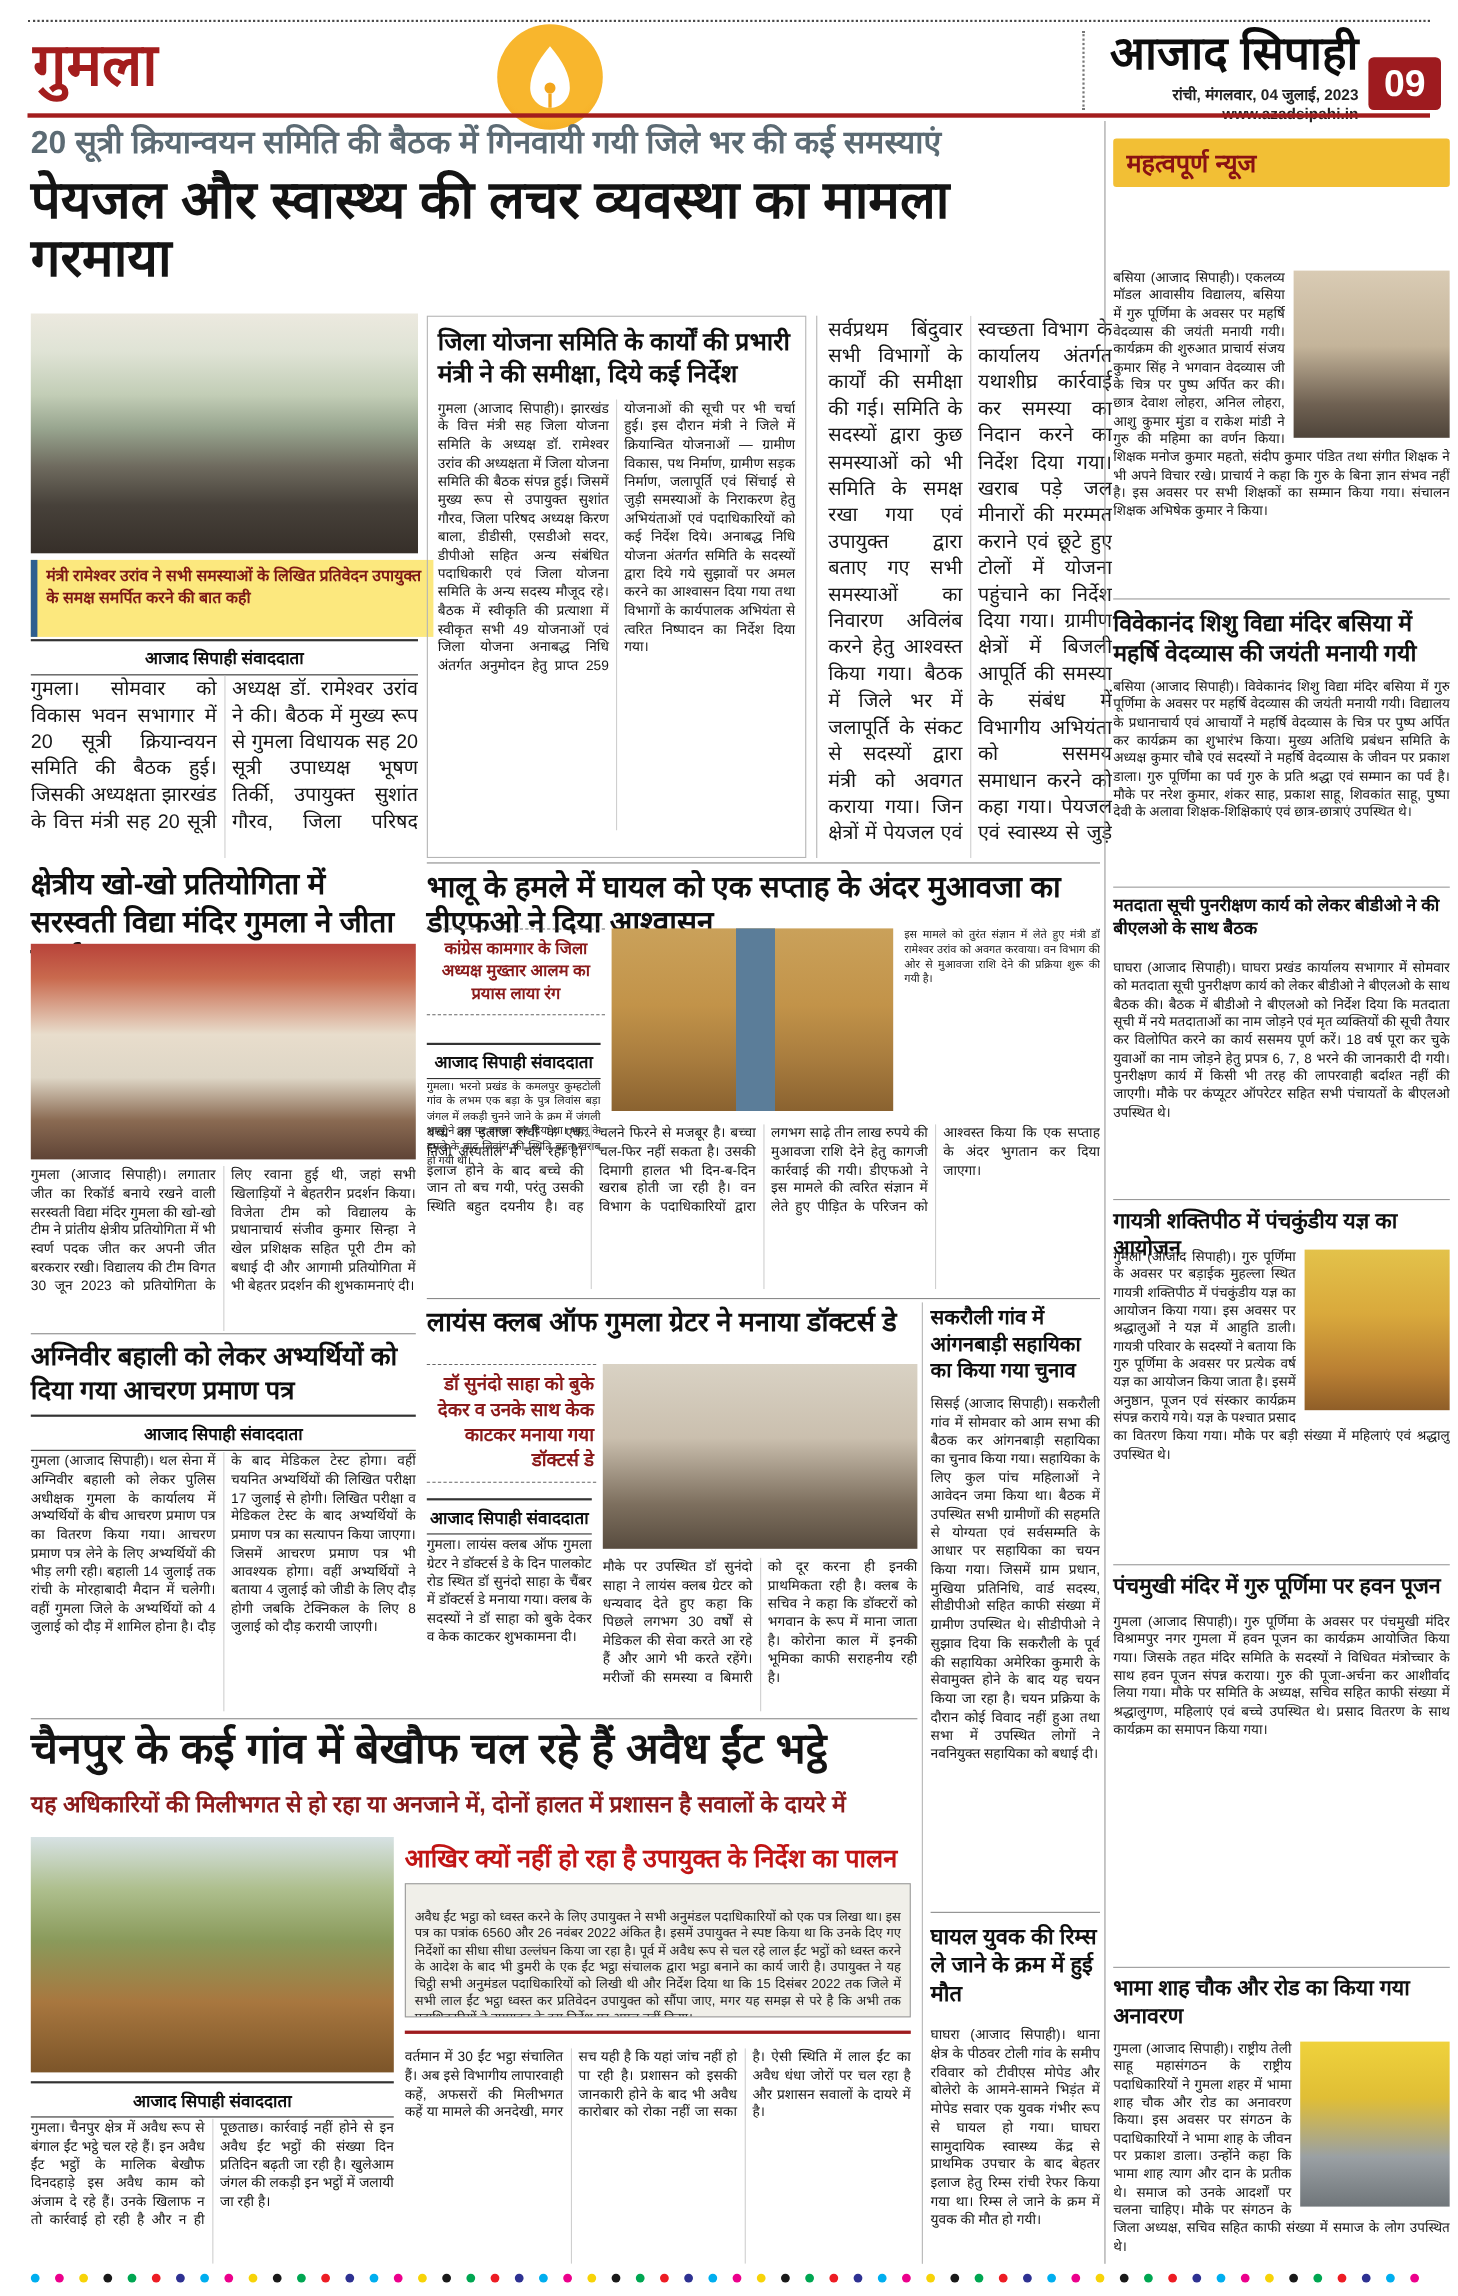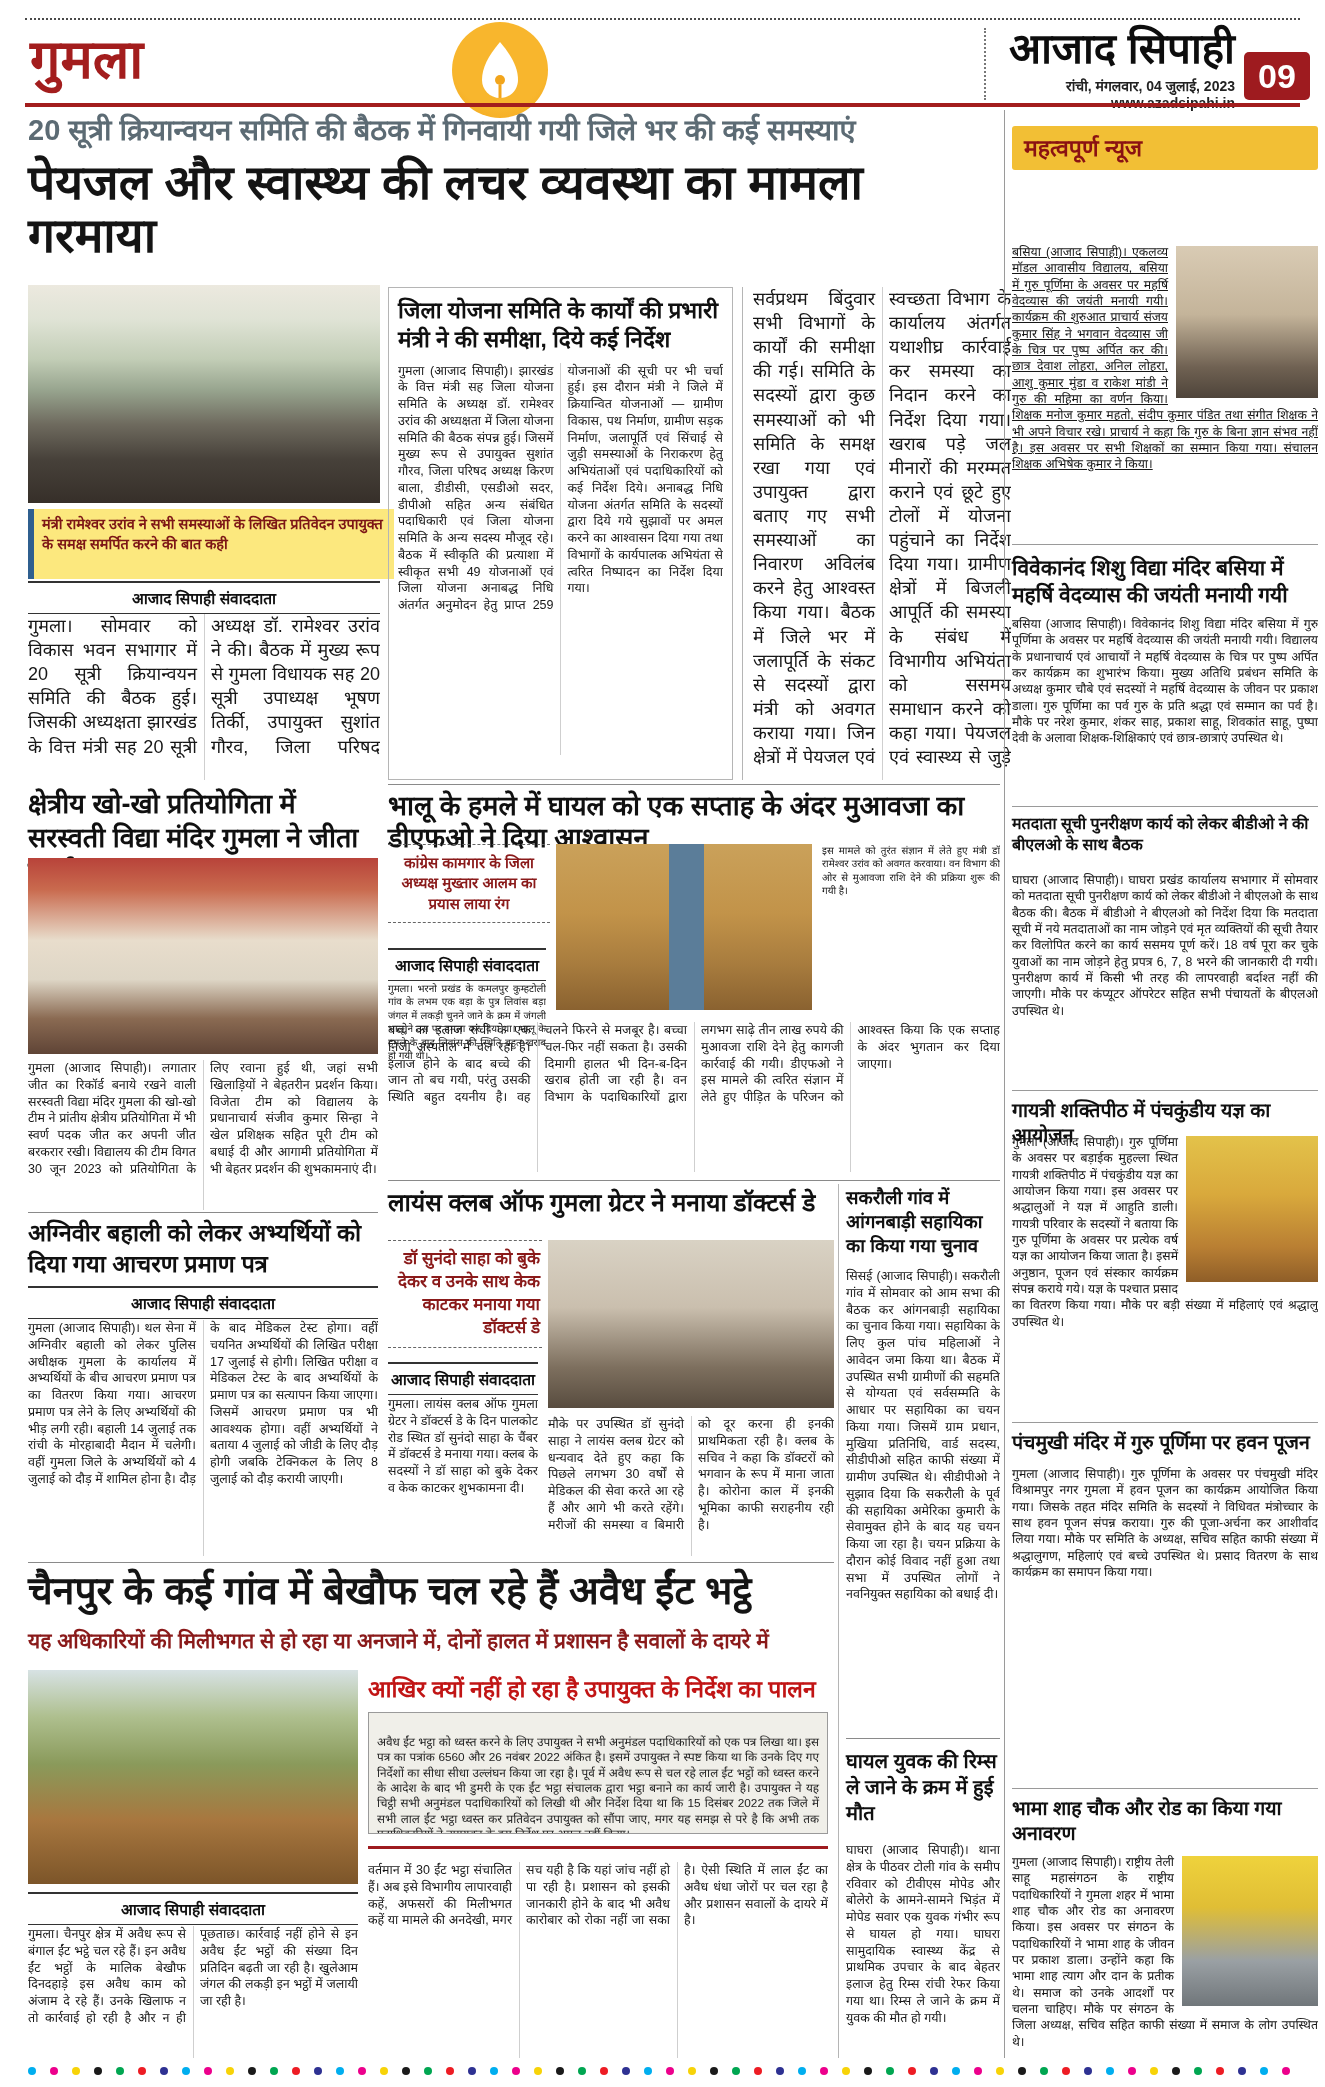--- a/index.html
+++ b/index.html
@@ -190,21 +190,21 @@
   <div class="abs byline byline-chain">आजाद सिपाही संवाददाता</div>
   <div class="abs body cols2 chain-left">गुमला। चैनपुर क्षेत्र में अवैध रूप से बंगाल ईंट भट्ठे चल रहे हैं। इन अवैध ईंट भट्ठों के मालिक बेखौफ दिनदहाड़े इस अवैध काम को अंजाम दे रहे हैं। उनके खिलाफ न तो कार्रवाई हो रही है और न ही पूछताछ। कार्रवाई नहीं होने से इन अवैध ईंट भट्ठों की संख्या दिन प्रतिदिन बढ़ती जा रही है। खुलेआम जंगल की लकड़ी इन भट्ठों में जलायी जा रही है।</div>
   <div class="abs order-headline">आखिर क्यों नहीं हो रहा है उपायुक्त के निर्देश का पालन</div>
   <div class="abs order-box">अवैध ईंट भट्ठा को ध्वस्त करने के लिए उपायुक्त ने सभी अनुमंडल पदाधिकारियों को एक पत्र लिखा था। इस पत्र का पत्रांक 6560 और 26 नवंबर 2022 अंकित है। इसमें उपायुक्त ने स्पष्ट किया था कि उनके दिए गए निर्देशों का सीधा सीधा उल्लंघन किया जा रहा है। पूर्व में अवैध रूप से चल रहे लाल ईंट भट्ठों को ध्वस्त करने के आदेश के बाद भी डुमरी के एक ईंट भट्ठा संचालक द्वारा भट्ठा बनाने का कार्य जारी है। उपायुक्त ने यह चिट्ठी सभी अनुमंडल पदाधिकारियों को लिखी थी और निर्देश दिया था कि 15 दिसंबर 2022 तक जिले में सभी लाल ईंट भट्ठा ध्वस्त कर प्रतिवेदन उपायुक्त को सौंपा जाए, मगर यह समझ से परे है कि अभी तक पदाधिकारियों ने उपायुक्त के इस निर्देश पर अमल नहीं किया।</div>
   <div class="abs order-redline"></div>
   <div class="abs body cols3 chain-center">वर्तमान में 30 ईंट भट्ठा संचालित हैं। अब इसे विभागीय लापारवाही कहें, अफसरों की मिलीभगत कहें या मामले की अनदेखी, मगर सच यही है कि यहां जांच नहीं हो पा रही है। प्रशासन को इसकी जानकारी होने के बाद भी अवैध कारोबार को रोका नहीं जा सका है। ऐसी स्थिति में लाल ईंट का अवैध धंधा जोरों पर चल रहा है और प्रशासन सवालों के दायरे में है।</div>
 
   <div class="abs rail-rule"></div>
   <div class="abs rail-tag">महत्वपूर्ण न्यूज</div>
 
-  <div class="rail-b" style="top:244px;height:292px;text-decoration:underline;">
+  <div class="rail-b" style="top:244px;height:292px;">
     <span class="rail-photo ph-eklavya" style="display:block;"></span>
     <span>बसिया (आजाद सिपाही)। एकलव्य मॉडल आवासीय विद्यालय, बसिया में गुरु पूर्णिमा के अवसर पर महर्षि वेदव्यास की जयंती मनायी गयी। कार्यक्रम की शुरुआत प्राचार्य संजय कुमार सिंह ने भगवान वेदव्यास जी के चित्र पर पुष्प अर्पित कर की। छात्र देवाश लोहरा, अनिल लोहरा, आशु कुमार मुंडा व राकेश मांडी ने गुरु की महिमा का वर्णन किया। शिक्षक मनोज कुमार महतो, संदीप कुमार पंडित तथा संगीत शिक्षक ने भी अपने विचार रखे। प्राचार्य ने कहा कि गुरु के बिना ज्ञान संभव नहीं है। इस अवसर पर सभी शिक्षकों का सम्मान किया गया। संचालन शिक्षक अभिषेक कुमार ने किया।</span>
   </div>
   <div class="rail-sep" style="top:544px;"></div>
 
   <div class="rail-h" style="top:554px;font-size:21px;">विवेकानंद शिशु विद्या मंदिर बसिया में महर्षि वेदव्यास की जयंती मनायी गयी</div>
   <div class="rail-b" style="top:616px;height:186px;">बसिया (आजाद सिपाही)। विवेकानंद शिशु विद्या मंदिर बसिया में गुरु पूर्णिमा के अवसर पर महर्षि वेदव्यास की जयंती मनायी गयी। विद्यालय के प्रधानाचार्य एवं आचार्यों ने महर्षि वेदव्यास के चित्र पर पुष्प अर्पित कर कार्यक्रम का शुभारंभ किया। मुख्य अतिथि प्रबंधन समिति के अध्यक्ष कुमार चौबे एवं सदस्यों ने महर्षि वेदव्यास के जीवन पर प्रकाश डाला। गुरु पूर्णिमा का पर्व गुरु के प्रति श्रद्धा एवं सम्मान का पर्व है। मौके पर नरेश कुमार, शंकर साह, प्रकाश साहू, शिवकांत साहू, पुष्पा देवी के अलावा शिक्षक-शिक्षिकाएं एवं छात्र-छात्राएं उपस्थित थे।</div>
   <div class="rail-sep" style="top:806px;"></div>
 
   <div class="rail-h" style="top:814px;font-size:16px;">मतदाता सूची पुनरीक्षण कार्य को लेकर बीडीओ ने की बीएलओ के साथ बैठक</div>

